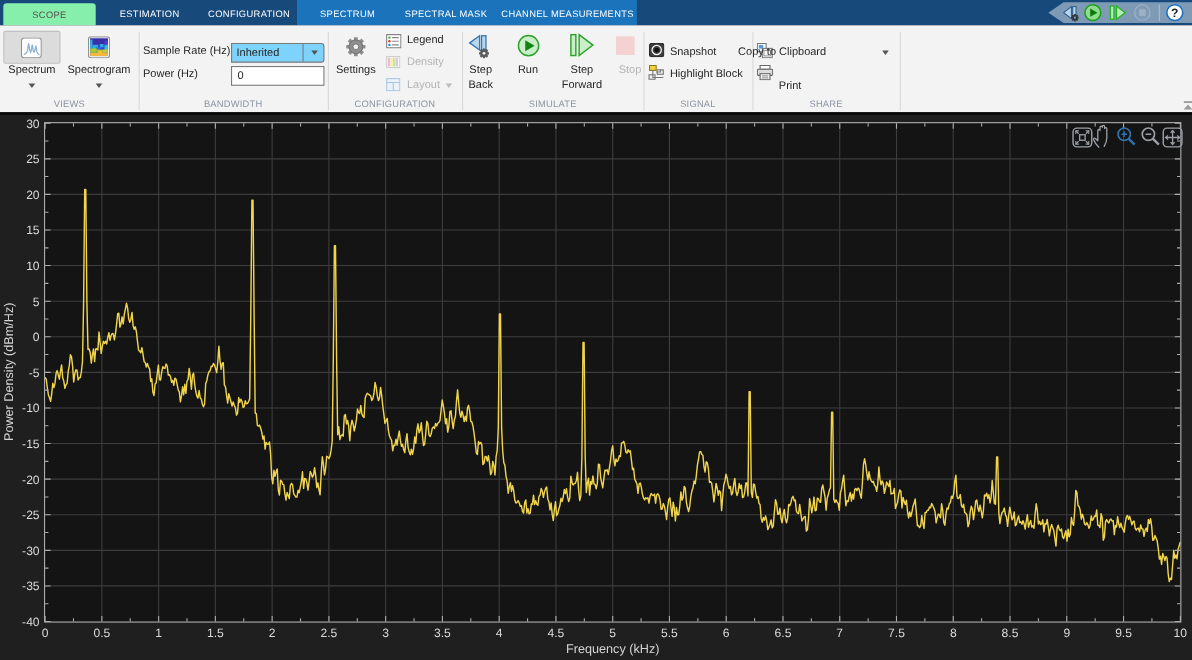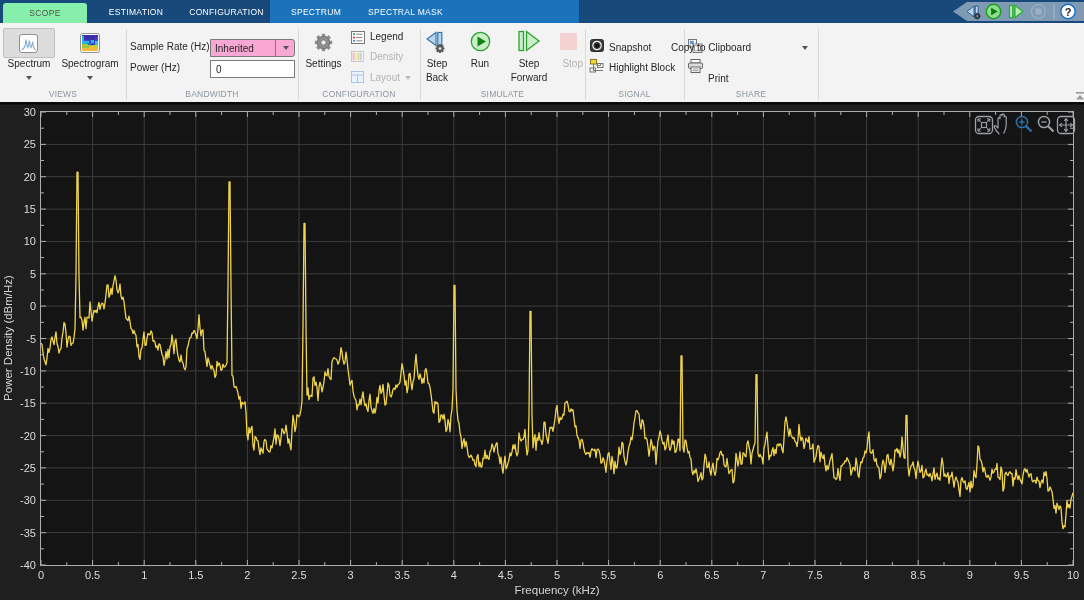--- a/index.html
+++ b/index.html
@@ -16,20 +16,21 @@
 #plot{position:absolute;left:0;top:102px;width:1084px;height:498px}
 </style></head>
 <body>
 <div id="tabbar">
   <div id="ctxtabs"></div>
   <div id="activetab">SCOPE</div>
   <div class="tabtxt" style="left:91px;width:90px">ESTIMATION</div>
   <div class="tabtxt" style="left:176px;width:101px">CONFIGURATION</div>
   <div class="tabtxt" style="left:281px;width:70px">SPECTRUM</div>
   <div class="tabtxt" style="left:356px;width:99px">SPECTRAL MASK</div>
+  <div class="tabtxt" style="left:440px;width:152px">CHANNEL MEASUREMENTS</div>
   <svg class="abs" style="right:0;top:0" width="134" height="23" viewBox="0 0 134 23">
     <polygon points="17,2 134,2 134,21 17,21 3,11.5" fill="#7e9ab5"></polygon>
     <g transform="translate(24,11.5)">
 <polygon points="-7,0 0,-5.5 0,5.5" fill="#b9d6ef" stroke="#2d5f8f" stroke-width="1"></polygon>
 <rect x="1.2" y="-5.5" width="3" height="11" fill="#b9d6ef" stroke="#2d5f8f" stroke-width="1"></rect>
 <g fill="#333a40">
           <circle cx="3.2" cy="4.6" r="2.6"></circle>
 <g stroke="#333a40" stroke-width="1.6">
             <line x1="3.2" y1="1.2" x2="3.2" y2="8"></line>
             <line x1="-0.2" y1="4.6" x2="6.6" y2="4.6"></line>
@@ -90,21 +91,21 @@
 <rect x="7" y="10" width="4" height="3" fill="#2f6fd8"></rect>
 <rect x="2" y="11" width="6" height="4" fill="#a6c832"></rect>
 <rect x="8" y="12" width="5" height="3" fill="#8fc040"></rect>
 <rect x="13" y="12" width="5" height="3" fill="#c8cc30"></rect>
 <rect x="2" y="15" width="16" height="3" fill="#f6b83c"></rect>
 <rect x="9" y="13" width="4" height="3" fill="#f0c030"></rect>
 </svg>
   <div class="btxt" style="left:58px;top:35px;width:64px">Spectrogram</div>
   <div class="darr" style="left:86.5px;top:53px"></div>
   <div class="btxt" style="left:130px;top:18px;text-align:left">Sample Rate (Hz)</div>
-  <div class="abs" style="left:210px;top:16px;width:85px;height:18px;background:#f9a8d4;border:1px solid #7a7a7a;border-radius:0 3px 3px 0">
+  <div class="abs" style="left:210px;top:16px;width:85px;height:18px;background:#7dd3fc;border:1px solid #7a7a7a;border-radius:0 3px 3px 0">
 <div class="abs" style="left:4px;top:1px;font-size:10px;color:#262626;line-height:16px">Inherited</div>
 <div class="abs" style="right:0;top:0;width:19px;height:16px;border-left:1px solid #7a7a7a"></div>
 <div class="darr" style="right:5px;top:6px"></div>
     </div>
   <div class="btxt" style="left:130px;top:39px;text-align:left">Power (Hz)</div>
   <div class="abs" style="left:210px;top:37px;width:85px;height:18px;background:#fff;border:1px solid #7a7a7a">
 <div class="abs" style="left:5px;top:1px;font-size:10px;color:#262626;line-height:16px">0</div>
     </div>
   <svg class="abs" style="left:313px;top:9px" width="21" height="21" viewBox="0 0 21 21">
 <g fill="#8e8e8e" stroke="#6d6d6d" stroke-width="0.8">

